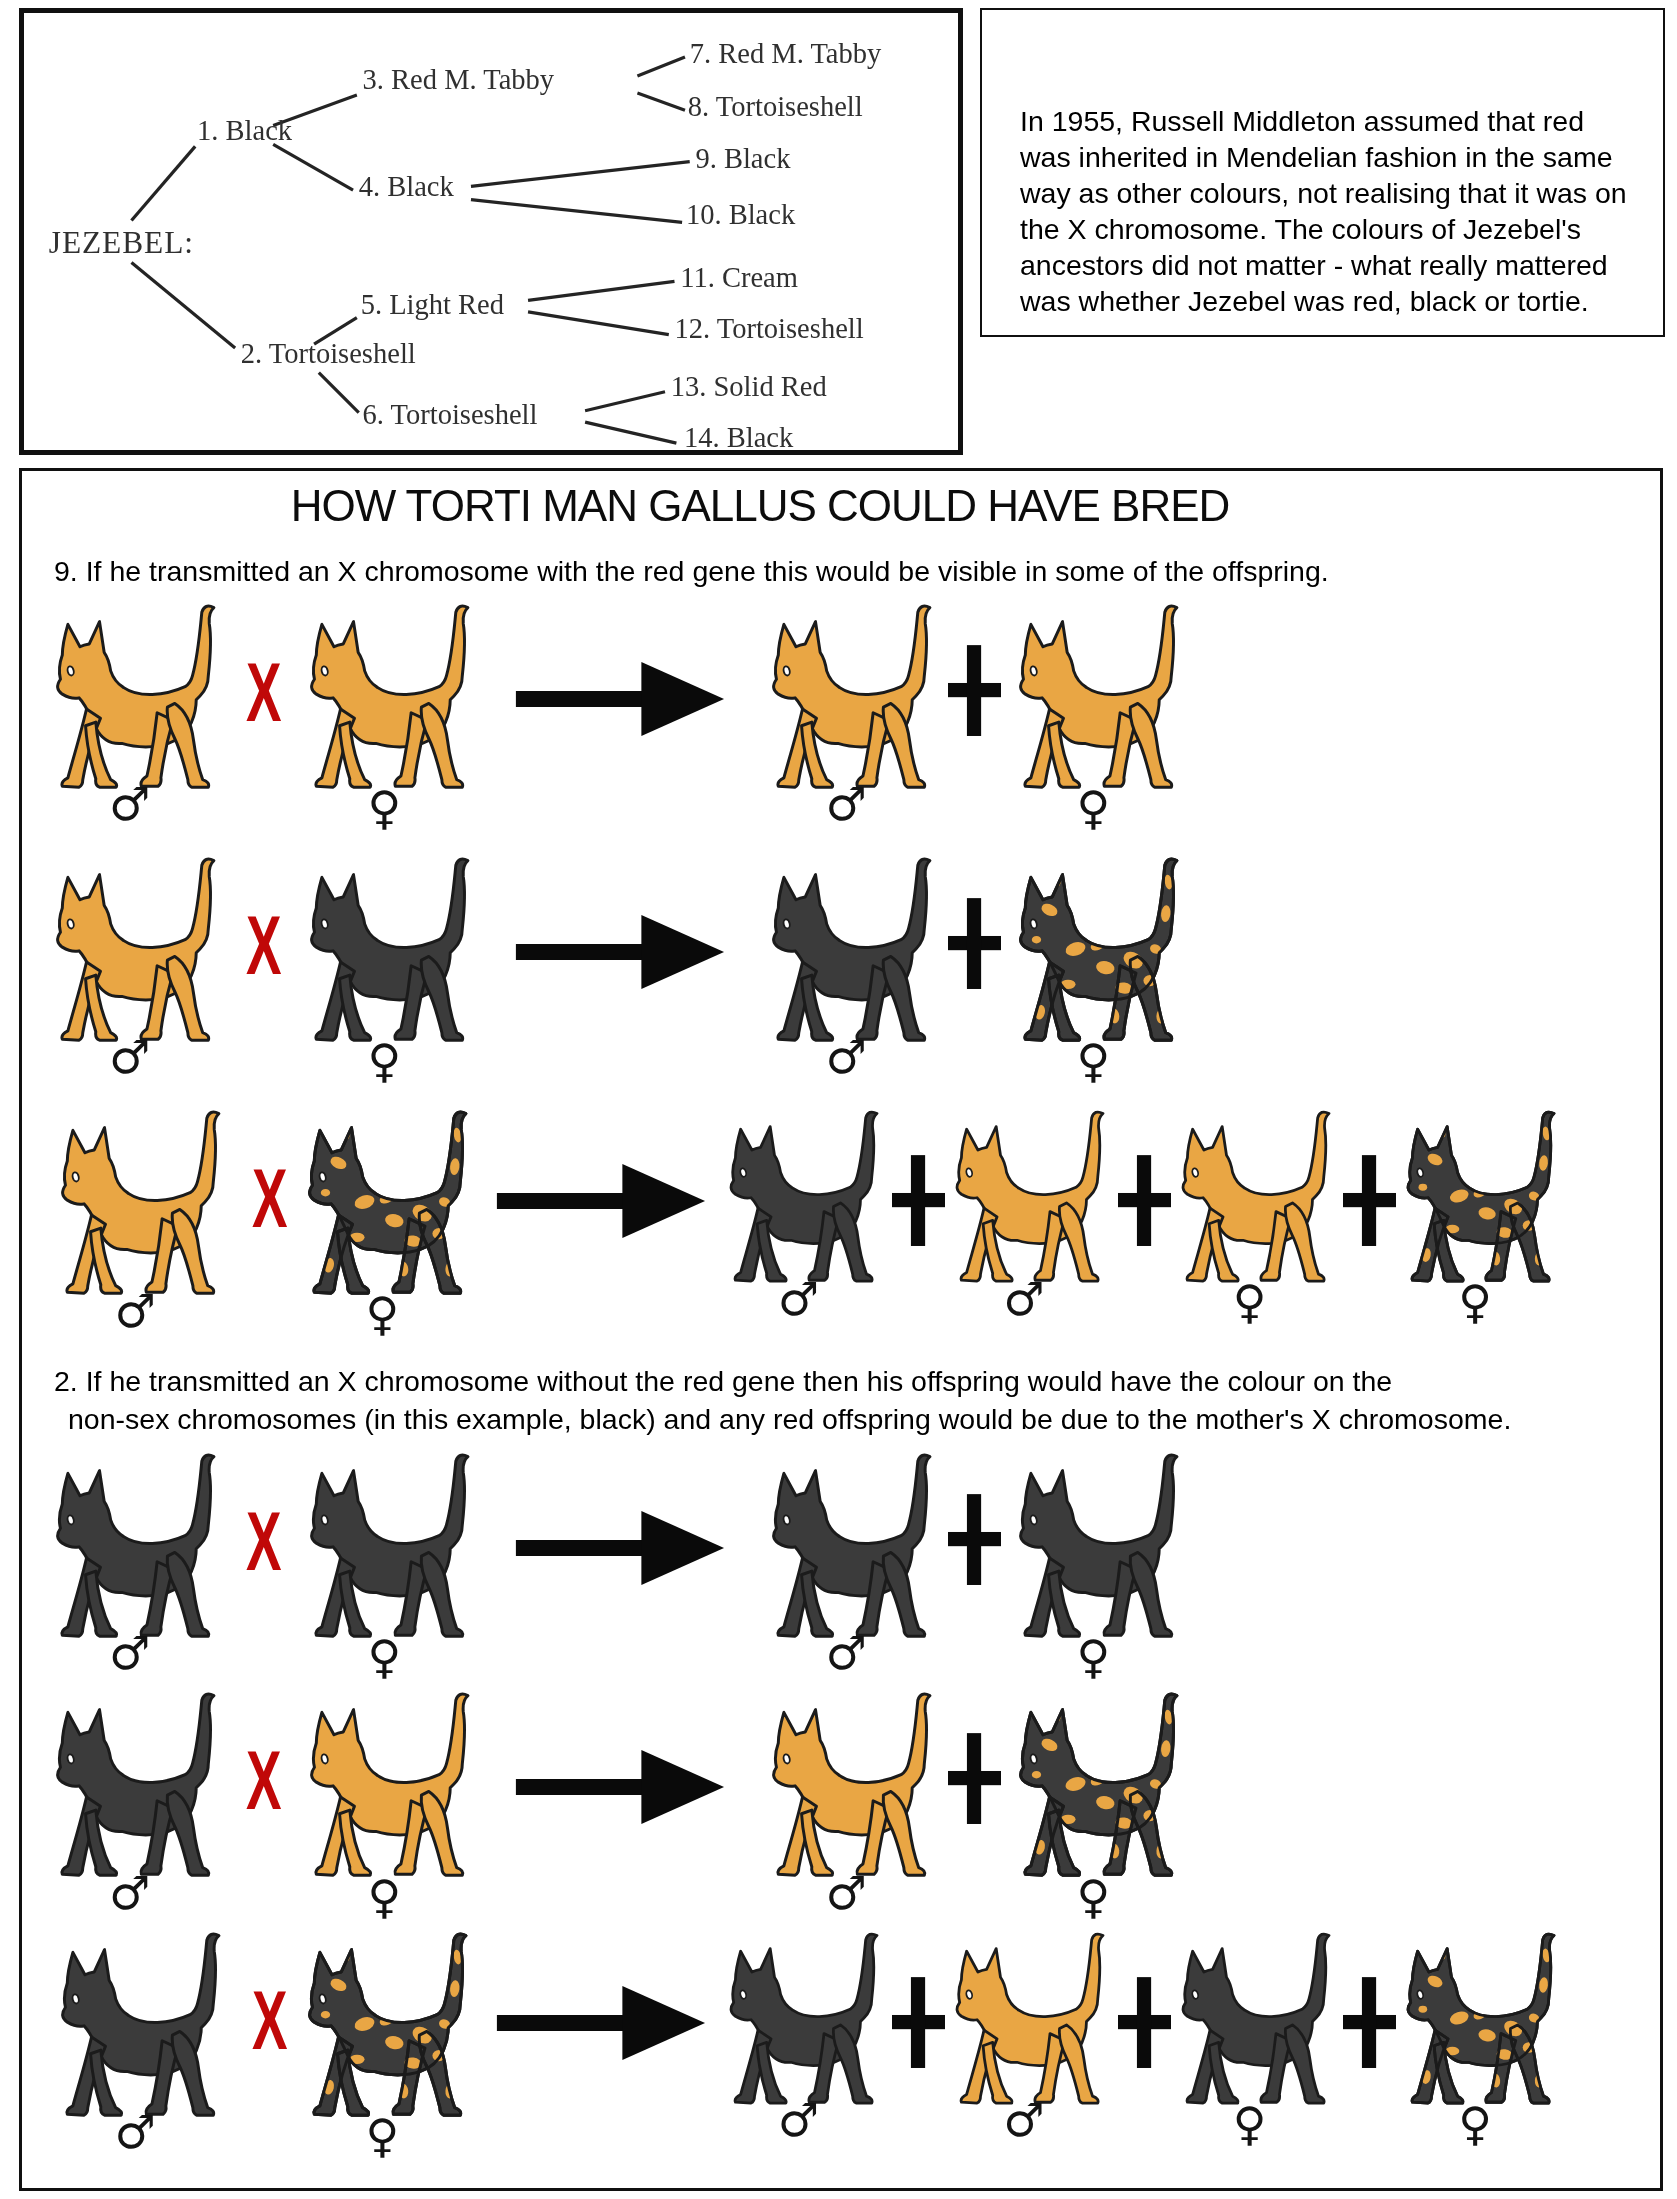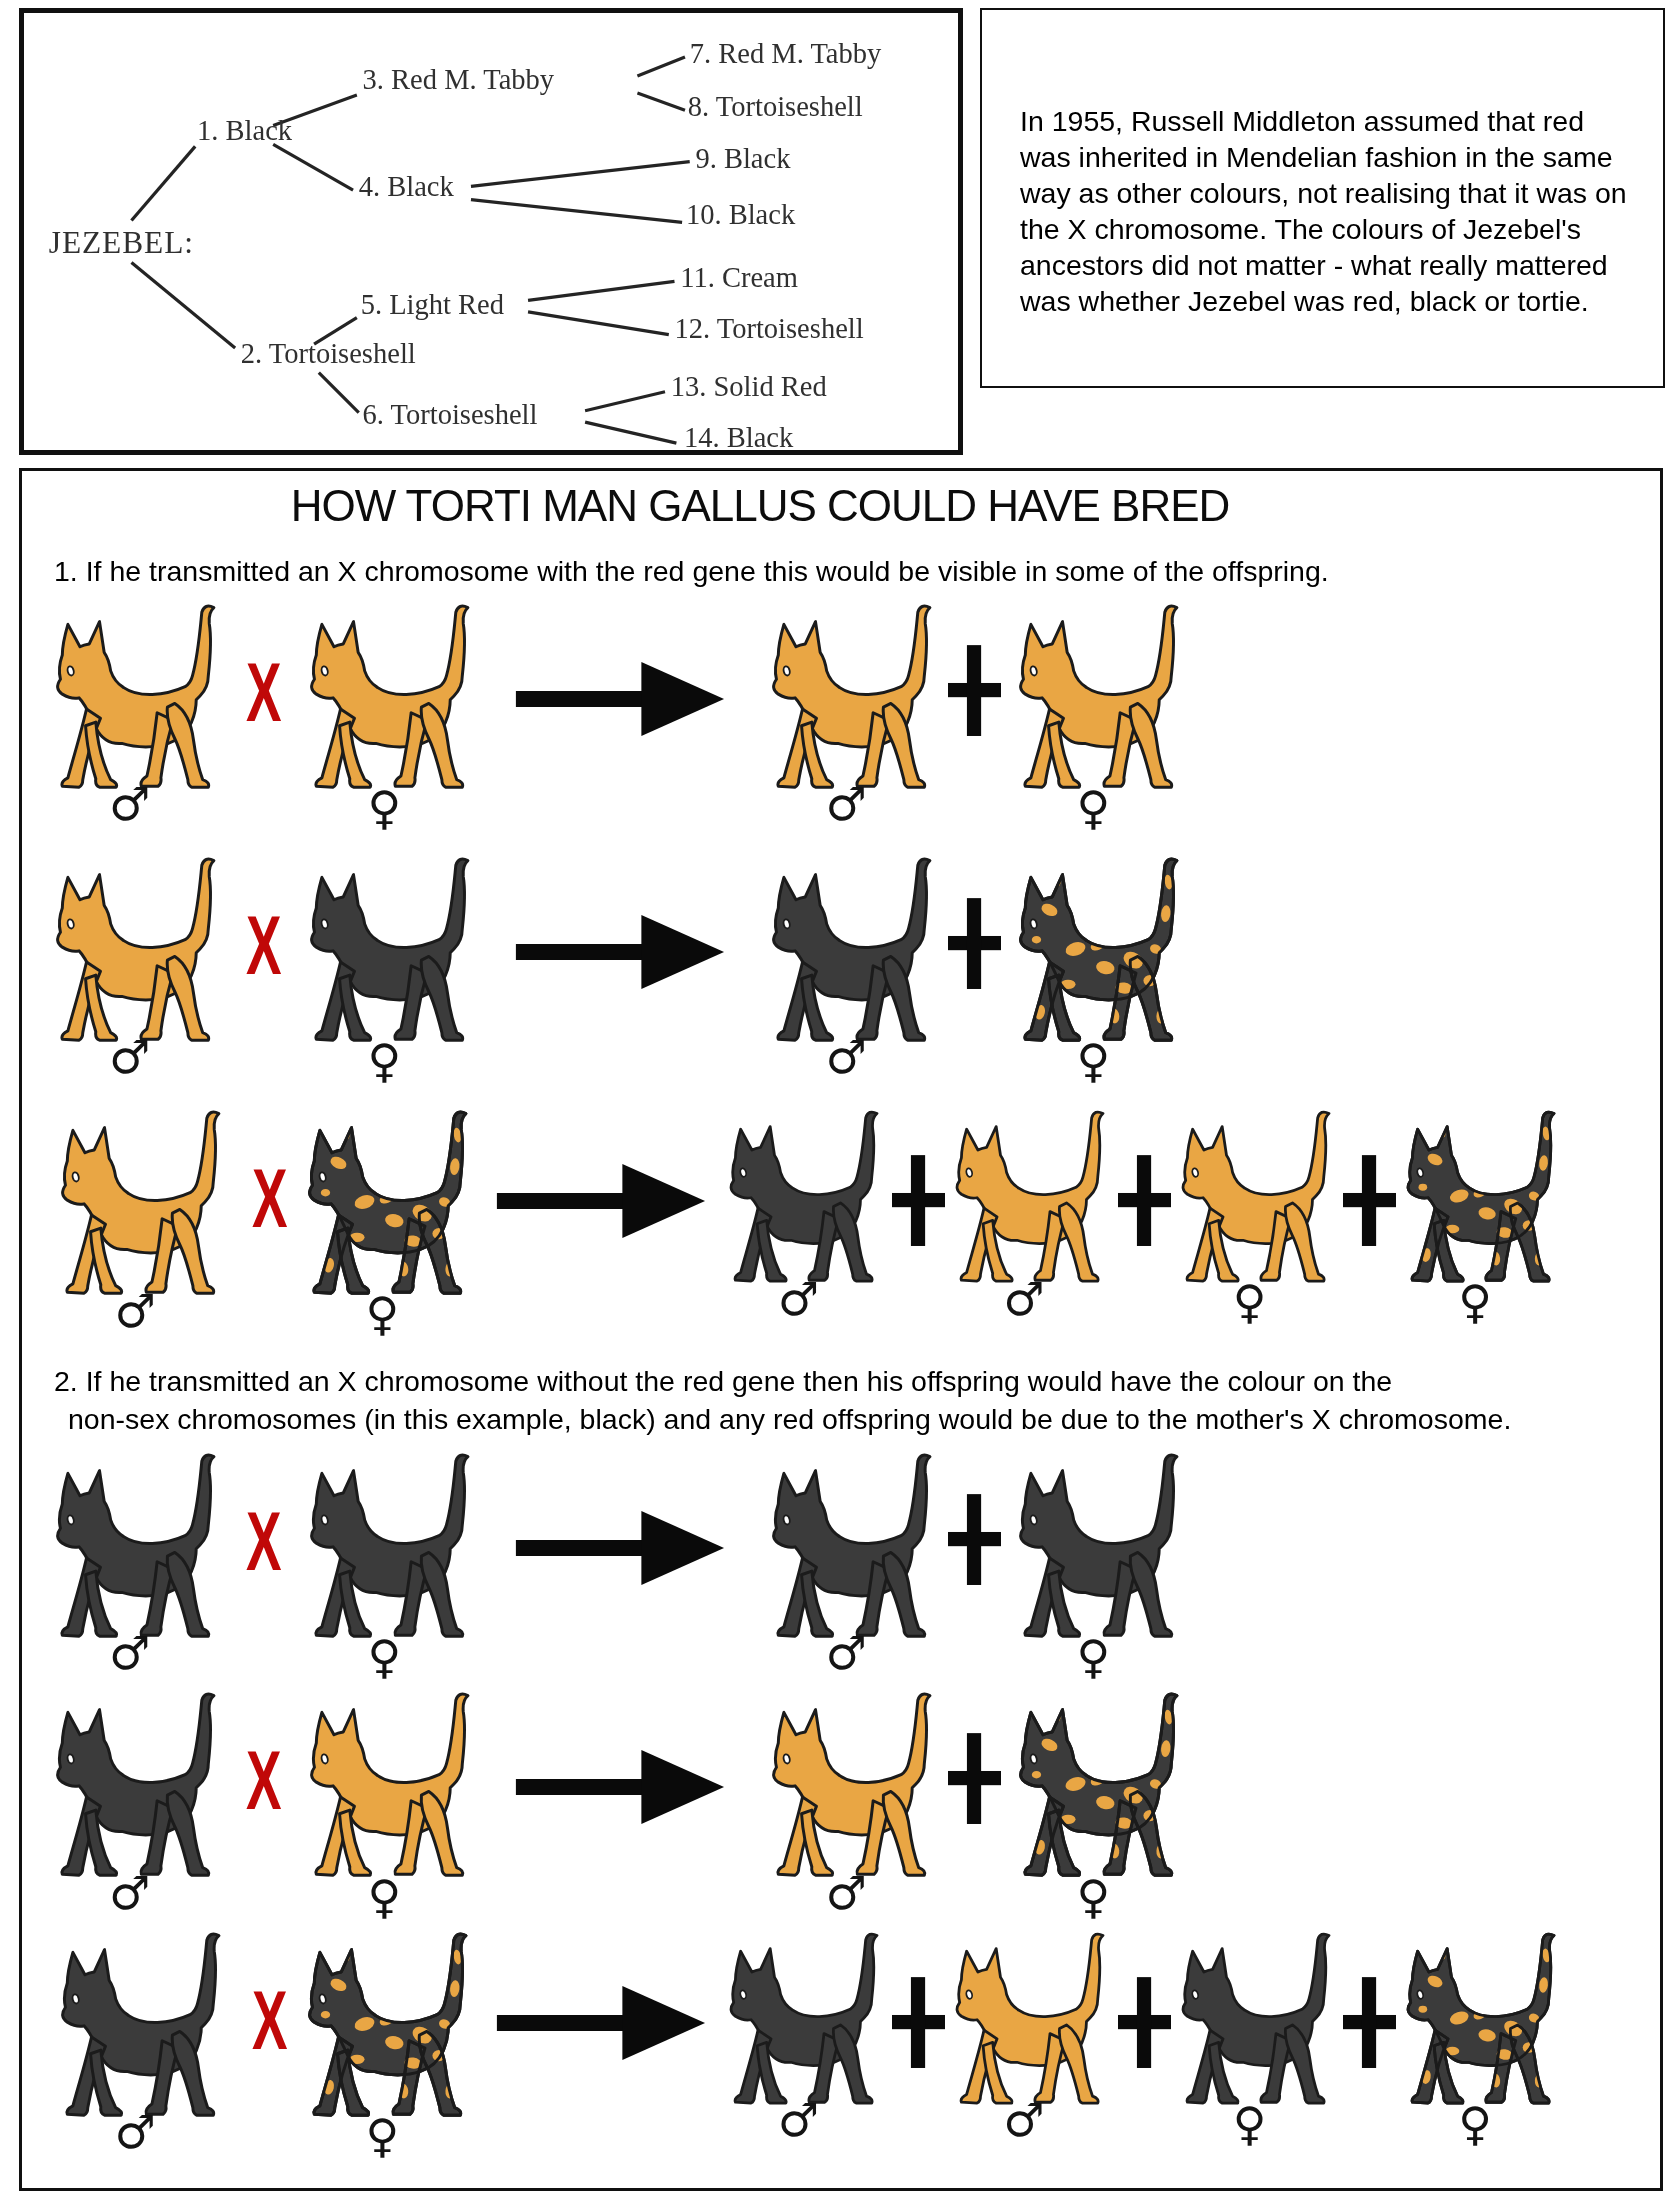--- a/index.html
+++ b/index.html
@@ -2,21 +2,21 @@
 <html style="font-size:15px"><head>
 <meta charset="utf-8">
 <style>
   html,body{margin:0;padding:0;background:#ffffff;}
   #canvas{position:relative;width:1678px;height:2200px;background:#ffffff;
           font-family:"Liberation Sans",sans-serif;overflow:hidden;}
 
   
   .box{position:absolute;background:#ffffff;box-sizing:border-box;}
   #pedigree-box{left:19px;top:7.6px;width:944px;height:447px;border:5.7px solid #101010;}
-  #note-box{left:980px;top:7.6px;width:685px;height:380px;border:2.9px solid #101010;}
+  #note-box{left:980px;top:7.6px;width:685px;height:329px;border:2.9px solid #101010;}
   #note-box .note-text{
     margin:93px 25px 0 38px;
     font-size:28.5px;line-height:36px;color:#000;
   }
   #pedigree-svg{position:absolute;left:0;top:0;}
   #pedigree-svg text{
     font-family:"Liberation Serif","DejaVu Serif",serif;
     font-size:30px;fill:#303030;
   }
   #pedigree-svg text.root{font-size:33px;letter-spacing:1px;}
@@ -98,21 +98,21 @@
       <text x="694" y="456">14. Black</text>
     </svg>
   </div>
 
   <div id="note-box" class="box">
     <div class="note-text">In 1955, Russell Middleton assumed that red was inherited in Mendelian fashion in the same way as other colours, not realising that it was on the X chromosome. The colours of Jezebel's ancestors did not matter - what really mattered was whether Jezebel was red, black or tortie.</div>
   </div>
 
   <div id="main-box" class="box">
     <div id="main-title">HOW TORTI MAN GALLUS COULD HAVE BRED</div>
-    <div class="point-text">1. If he transmitted an X chromosome with the red gene this would be visible in some of the offspring.</div>
+    <div class="point-text">9. If he transmitted an X chromosome with the red gene this would be visible in some of the offspring.</div>
     <div class="rows sec1" id="rows1">
         <div class="cross-row">
           <div class="cat-stack">
             <svg class="cat" width="177" height="186" viewBox="0 0 190 200">
               <path d="M10,82 Q3,92 12,98 Q22,104 30,102 C38,110 42,122 48,134 C54,146 64,152 76,151 C92,156 112,156 126,151 C138,147 146,139 151,128 Q156,116 156,104 L160,100 C166,94 169,88 169,78 C171,60 173,40 170,22 Q169,10 175,5 Q165,0 162,10 C160,30 158,56 152,78 Q150,86 144,90 C122,100 94,102 78,91 Q68,85 64,73 Q62,60 57,53 L52,20 L41,44 Q35,45 31,47 L18,23 Q12,44 12,56 Q7,70 10,82 Z" fill="#E9A644" stroke="#1B1B1B" stroke-width="3.2" stroke-linejoin="round" stroke-linecap="round"></path>
               <path d="M38,114 C32,140 24,166 18,188 Q10,192 12,197 L30,198 Q34,196 34,190 C38,168 45,142 53,124 Z" fill="#E9A644" stroke="#1B1B1B" stroke-width="3.2" stroke-linejoin="round" stroke-linecap="round"></path>
               <path d="M48,128 C50,152 56,174 64,190 Q72,194 70,198 L52,198 Q47,196 48,189 C42,170 38,148 37,132 Z" fill="#E9A644" stroke="#1B1B1B" stroke-width="3.2" stroke-linejoin="round" stroke-linecap="round"></path>
               <path d="M114,118 C111,146 107,168 103,186 Q95,191 97,197 L115,197 Q119,194 118,188 C121,166 126,143 131,126 Z" fill="#E9A644" stroke="#1B1B1B" stroke-width="3.2" stroke-linejoin="round" stroke-linecap="round"></path>
               <path d="M133,108 C145,116 151,131 153,147 C155,163 159,179 163,190 Q171,193 169,198 L151,198 Q147,196 147,190 C143,174 139,158 133,146 C128,136 124,122 125,112 Z" fill="#E9A644" stroke="#1B1B1B" stroke-width="3.2" stroke-linejoin="round" stroke-linecap="round"></path>
               <ellipse cx="21" cy="73" rx="3.2" ry="5" fill="#ffffff" stroke="#1B1B1B" stroke-width="2" transform="rotate(-14 21 73)"></ellipse>

